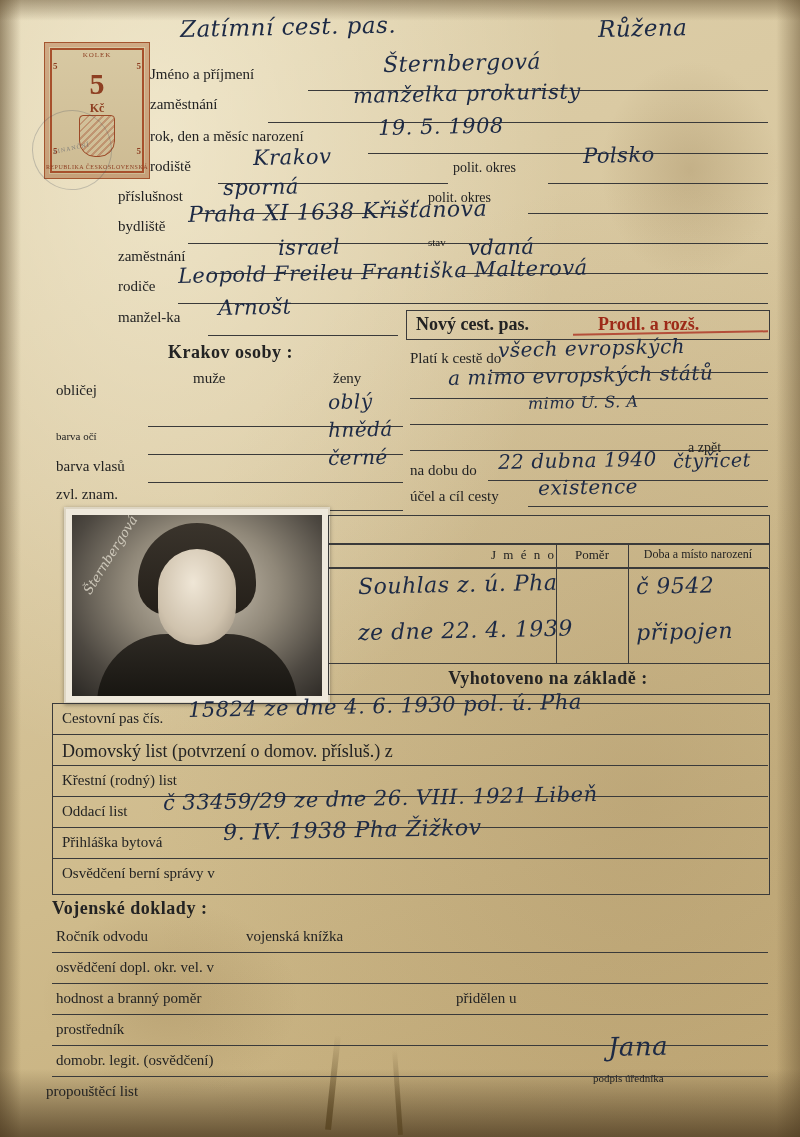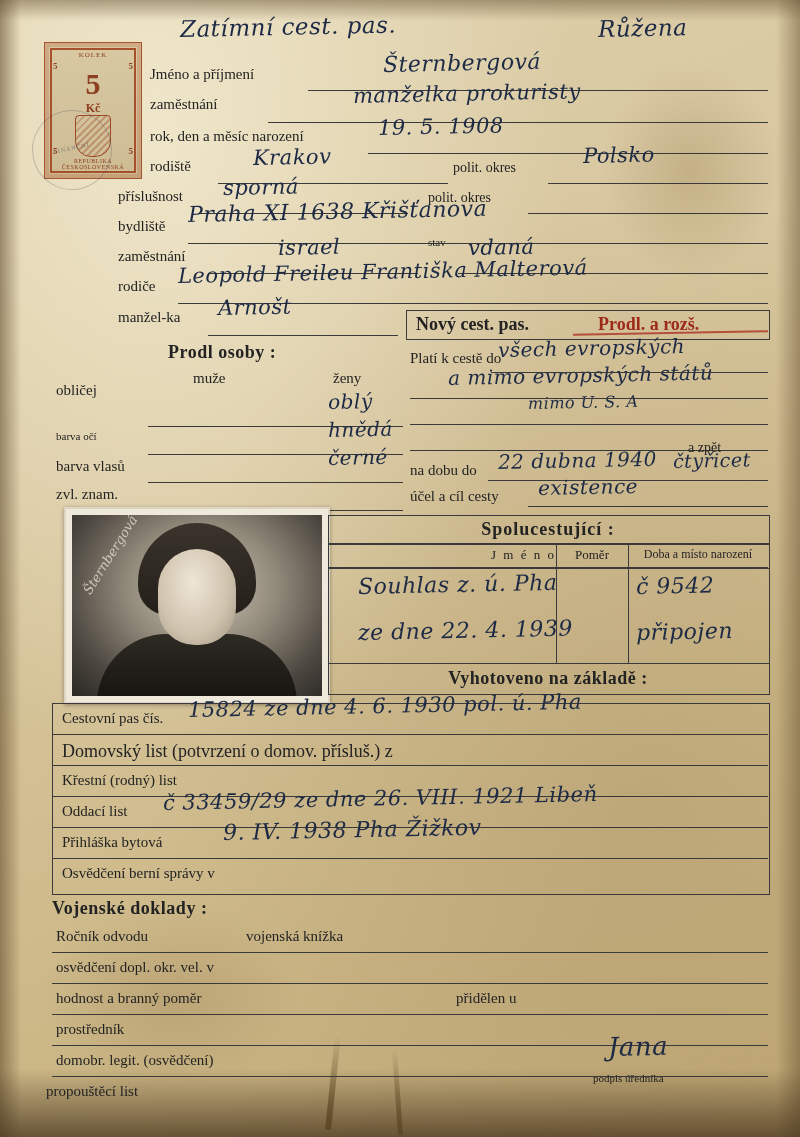--- a/index.html
+++ b/index.html
@@ -46,20 +46,21 @@
   .vline{position:absolute;background:#3a3a3a;width:1px;}
   .abs{position:absolute;}
 
   
   .stamp{
     position:absolute;left:16px;top:32px;width:96px;height:135px;
     background:linear-gradient(180deg,#d8c9a3,#cdbb93);
     border:1px solid #a4552f;
     box-shadow:inset 0 0 0 4px rgba(180,80,45,.25);
     overflow:hidden;
+    padding-left:8px;
   }
   .stamp .frame{
     position:absolute;left:5px;top:5px;right:5px;bottom:5px;
     border:2px solid #a7502c;
   }
   .stamp .txt-top{position:absolute;top:8px;left:0;right:0;text-align:center;
     font-size:7px;letter-spacing:1px;color:#8e3f22;font-family:"Liberation Serif",serif;}
   .stamp .big{position:absolute;top:26px;left:0;right:0;text-align:center;
     font-size:30px;font-weight:bold;color:#8e3f22;font-family:"Liberation Serif",serif;line-height:1;}
   .stamp .kc{position:absolute;top:58px;left:0;right:0;text-align:center;
@@ -190,21 +191,21 @@
     <div class="line" style="left:430px;top:263px;width:310px;"></div>
 
     <div class="abs printed" style="left:90px;top:268px;font-size:15px;">rodiče</div>
     <div class="abs hand" style="left:150px;top:254px;font-size:21px;">Leopold Freileu  Františka Malterová</div>
     <div class="line" style="left:150px;top:293px;width:590px;"></div>
 
     <div class="abs printed" style="left:90px;top:299px;font-size:15px;">manžel-ka</div>
     <div class="abs hand" style="left:190px;top:286px;font-size:21px;">Arnošt</div>
     <div class="line" style="left:180px;top:325px;width:190px;"></div>
 
-    <div class="abs printed ttl" style="left:140px;top:332px;font-size:18px;letter-spacing:.5px;">Prodl osoby :</div>
+    <div class="abs printed ttl" style="left:140px;top:332px;font-size:18px;letter-spacing:.5px;">Krakov osoby :</div>
     <div class="abs printed" style="left:165px;top:360px;font-size:15px;">muže</div>
     <div class="abs printed" style="left:305px;top:360px;font-size:15px;">ženy</div>
 
     <div class="abs printed" style="left:28px;top:372px;font-size:15px;">obličej</div>
     <div class="abs hand" style="left:300px;top:380px;font-size:20px;">oblý</div>
     <div class="line" style="left:120px;top:416px;width:255px;"></div>
 
     <div class="abs printed" style="left:28px;top:420px;font-size:11px;">barva očí</div>
     <div class="abs hand" style="left:300px;top:408px;font-size:20px;">hnědá</div>
     <div class="line" style="left:120px;top:444px;width:255px;"></div>
@@ -244,21 +245,20 @@
     <div class="photo">
       <div class="inner">
         <div class="shoulders"></div>
         <div class="hair"></div>
         <div class="face"></div>
         <div class="sig">Šternbergová</div>
       </div>
     </div>
 
     <div class="box" style="left:300px;top:505px;width:440px;height:28px;"></div>
-    <div class="abs printed ttl" style="left:300px;top:509px;width:440px;text-align:center;font-size:18px;letter-spacing:1px;">Spolucestující :</div>
 
     <div class="box" style="left:300px;top:533px;width:440px;height:24px;"></div>
     <div class="vline" style="left:528px;top:533px;height:120px;"></div>
     <div class="vline" style="left:600px;top:533px;height:120px;"></div>
     <div class="line" style="left:300px;top:557px;width:440px;"></div>
     <div class="abs printed" style="left:300px;top:537px;width:228px;text-align:right;font-size:13px;letter-spacing:2px;">J m é n o</div>
     <div class="abs printed" style="left:528px;top:537px;width:72px;text-align:center;font-size:13px;">Poměr</div>
     <div class="abs printed" style="left:600px;top:537px;width:140px;text-align:center;font-size:12px;">Doba a místo narození</div>
 
     <div class="box" style="left:300px;top:557px;width:440px;height:96px;border-top:none;"></div>

